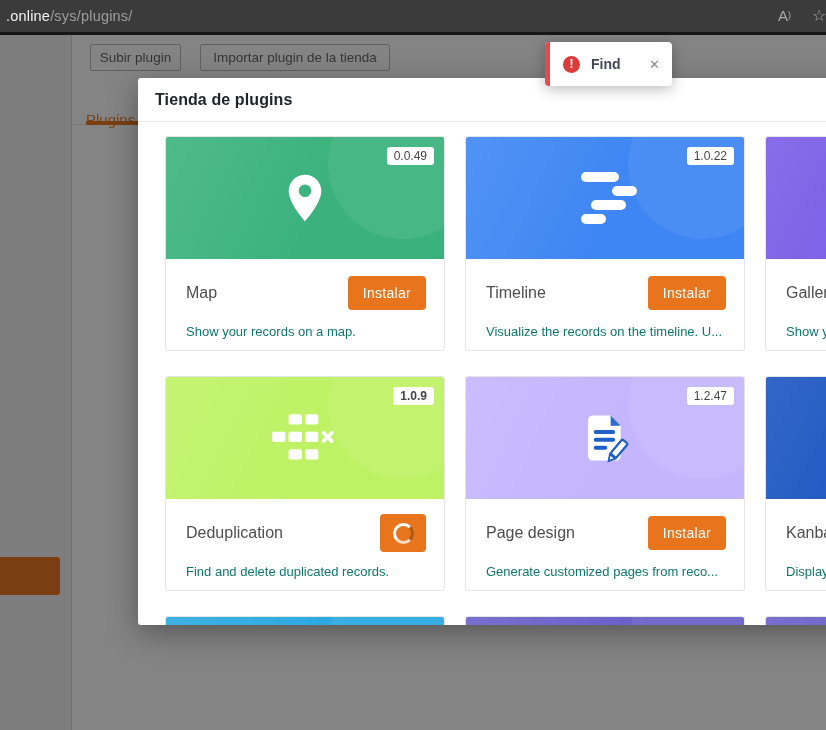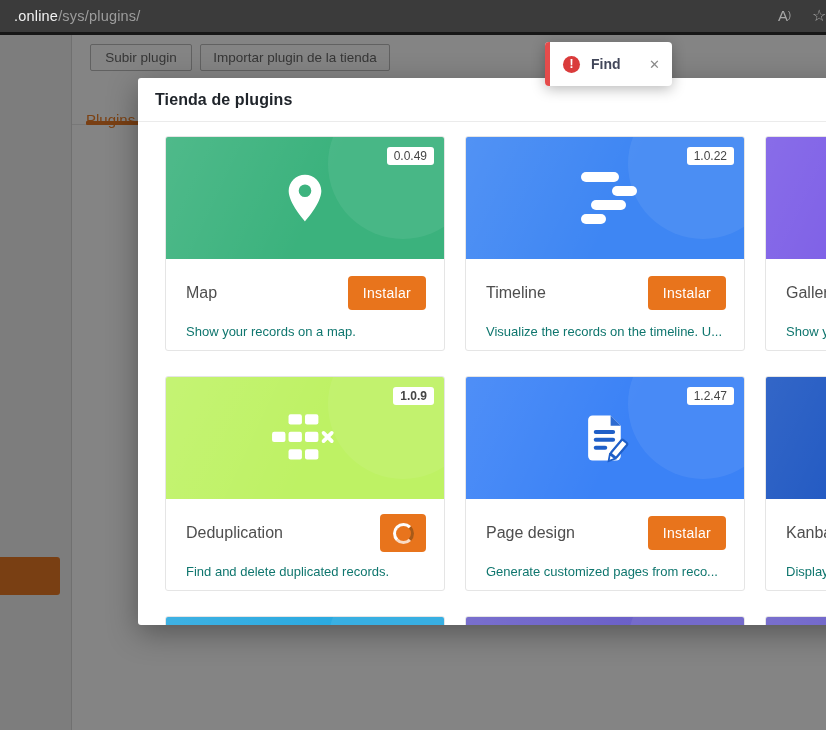--- a/index.html
+++ b/index.html
@@ -2,33 +2,33 @@
 <html><head>
 <meta charset="utf-8">
 <style>
   * { margin:0; padding:0; box-sizing:border-box; }
   html,body { width:826px; height:730px; overflow:hidden; }
   body { font-family:"Liberation Sans", sans-serif; background:#7f7f7f; }
   .screen { position:relative; width:826px; height:730px; overflow:hidden; background:#fff; }
 
   
   .topbar { position:absolute; left:0; top:0; width:826px; height:32px; background:#3b3b3b; z-index:5; display:flex; align-items:center; }
-  .urlbar { padding-left:14px; font-size:14.5px; color:#9d9d9d; letter-spacing:.2px; }
+  .urlbar { padding-left:6px; font-size:14.5px; color:#9d9d9d; letter-spacing:.2px; }
   .urlbar .host { color:#f2f2f2; }
   .chrome-icon { position:absolute; top:6px; color:#a8a8a8; font-size:15px; line-height:20px; }
   .read-aloud { left:778px; }
   .read-aloud .wave { font-size:9px; vertical-align:top; position:relative; top:-1px; }
   .fav-star { left:812px; font-size:16px; }
   .chrome-line { position:absolute; left:0; top:32px; width:826px; height:3px; background:#161616; z-index:5; }
 
   
   .page { position:absolute; left:0; top:35px; width:826px; height:695px; background:#fff; z-index:1; }
   .sidebar { position:absolute; left:0; top:0; width:72px; height:695px; background:#f0f0f0; border-right:1px solid #d6d6d6; }
   .outline-btn { position:absolute; height:27px; border:1px solid #b9b9b9; border-radius:2px; background:transparent; color:#636363; font-size:13.5px; font-family:inherit; display:flex; align-items:center; justify-content:center; }
-  .btn-upload { left:90px; top:9px; width:102px; }
+  .btn-upload { left:90px; top:9px; width:91px; }
   .btn-import { left:200px; top:9px; width:190px; }
   .tabbar-line { position:absolute; left:72px; top:89px; width:90px; height:1px; background:#e6e6e6; }
   .tab-label { position:absolute; left:86px; top:76px; font-size:15px; color:#ef7b1e; }
   .tab-underline { position:absolute; left:86px; top:86px; width:66px; height:4px; border-radius:1px; }
   .side-orange-btn { position:absolute; left:-14px; top:522px; width:74px; height:38px; border:none; border-radius:3px; }
 
   .dim { position:absolute; left:0; top:35px; width:826px; height:695px; background:rgba(10,10,10,0.5); z-index:2; }
 
   
   .modal { position:absolute; left:138px; top:78px; width:920px; height:547px; background:#fff; border-radius:3px; box-shadow:0 8px 30px rgba(0,0,0,.35); z-index:3; overflow:hidden; }
@@ -166,21 +166,21 @@
             <span class="plugin-name">Deduplication</span>
             <button class="loading-btn" style="background: rgb(232, 116, 28);">
                 <span class="spinner"></span>
               </button>
           </div>
           <div class="plugin-desc">Find and delete duplicated records.</div>
         </div>
       </div>
 
       <div class="card">
-        <div class="banner" style="background: #3b82f6;">
+        <div class="banner" style="background: #c4b5fd;">
           <span class="version-badge">1.2.47</span>
           <div class="banner-icon">
             <svg width="54" height="54" viewBox="0 0 24 24">
               <path fill="#fff" d="M6.5 2h8l4.5 4.5V20a2 2 0 0 1-2 2H6.5a2 2 0 0 1-2-2V4a2 2 0 0 1 2-2z"></path>
               <path fill="#2e6bd0" d="M14.5 2l4.5 4.5h-4.5z"></path>
               <rect x="7" y="8.4" width="9.5" height="1.8" rx=".9" fill="#1f5fc8"></rect>
               <rect x="7" y="11.9" width="9.5" height="1.8" rx=".9" fill="#1f5fc8"></rect>
               <rect x="7" y="15.4" width="6" height="1.8" rx=".9" fill="#1f5fc8"></rect>
               <g transform="rotate(40 17.5 17.5)">
                 <rect x="16" y="12.3" width="3.2" height="8.2" rx=".6" fill="#fff" stroke="#1f5fc8" stroke-width="1"></rect>

